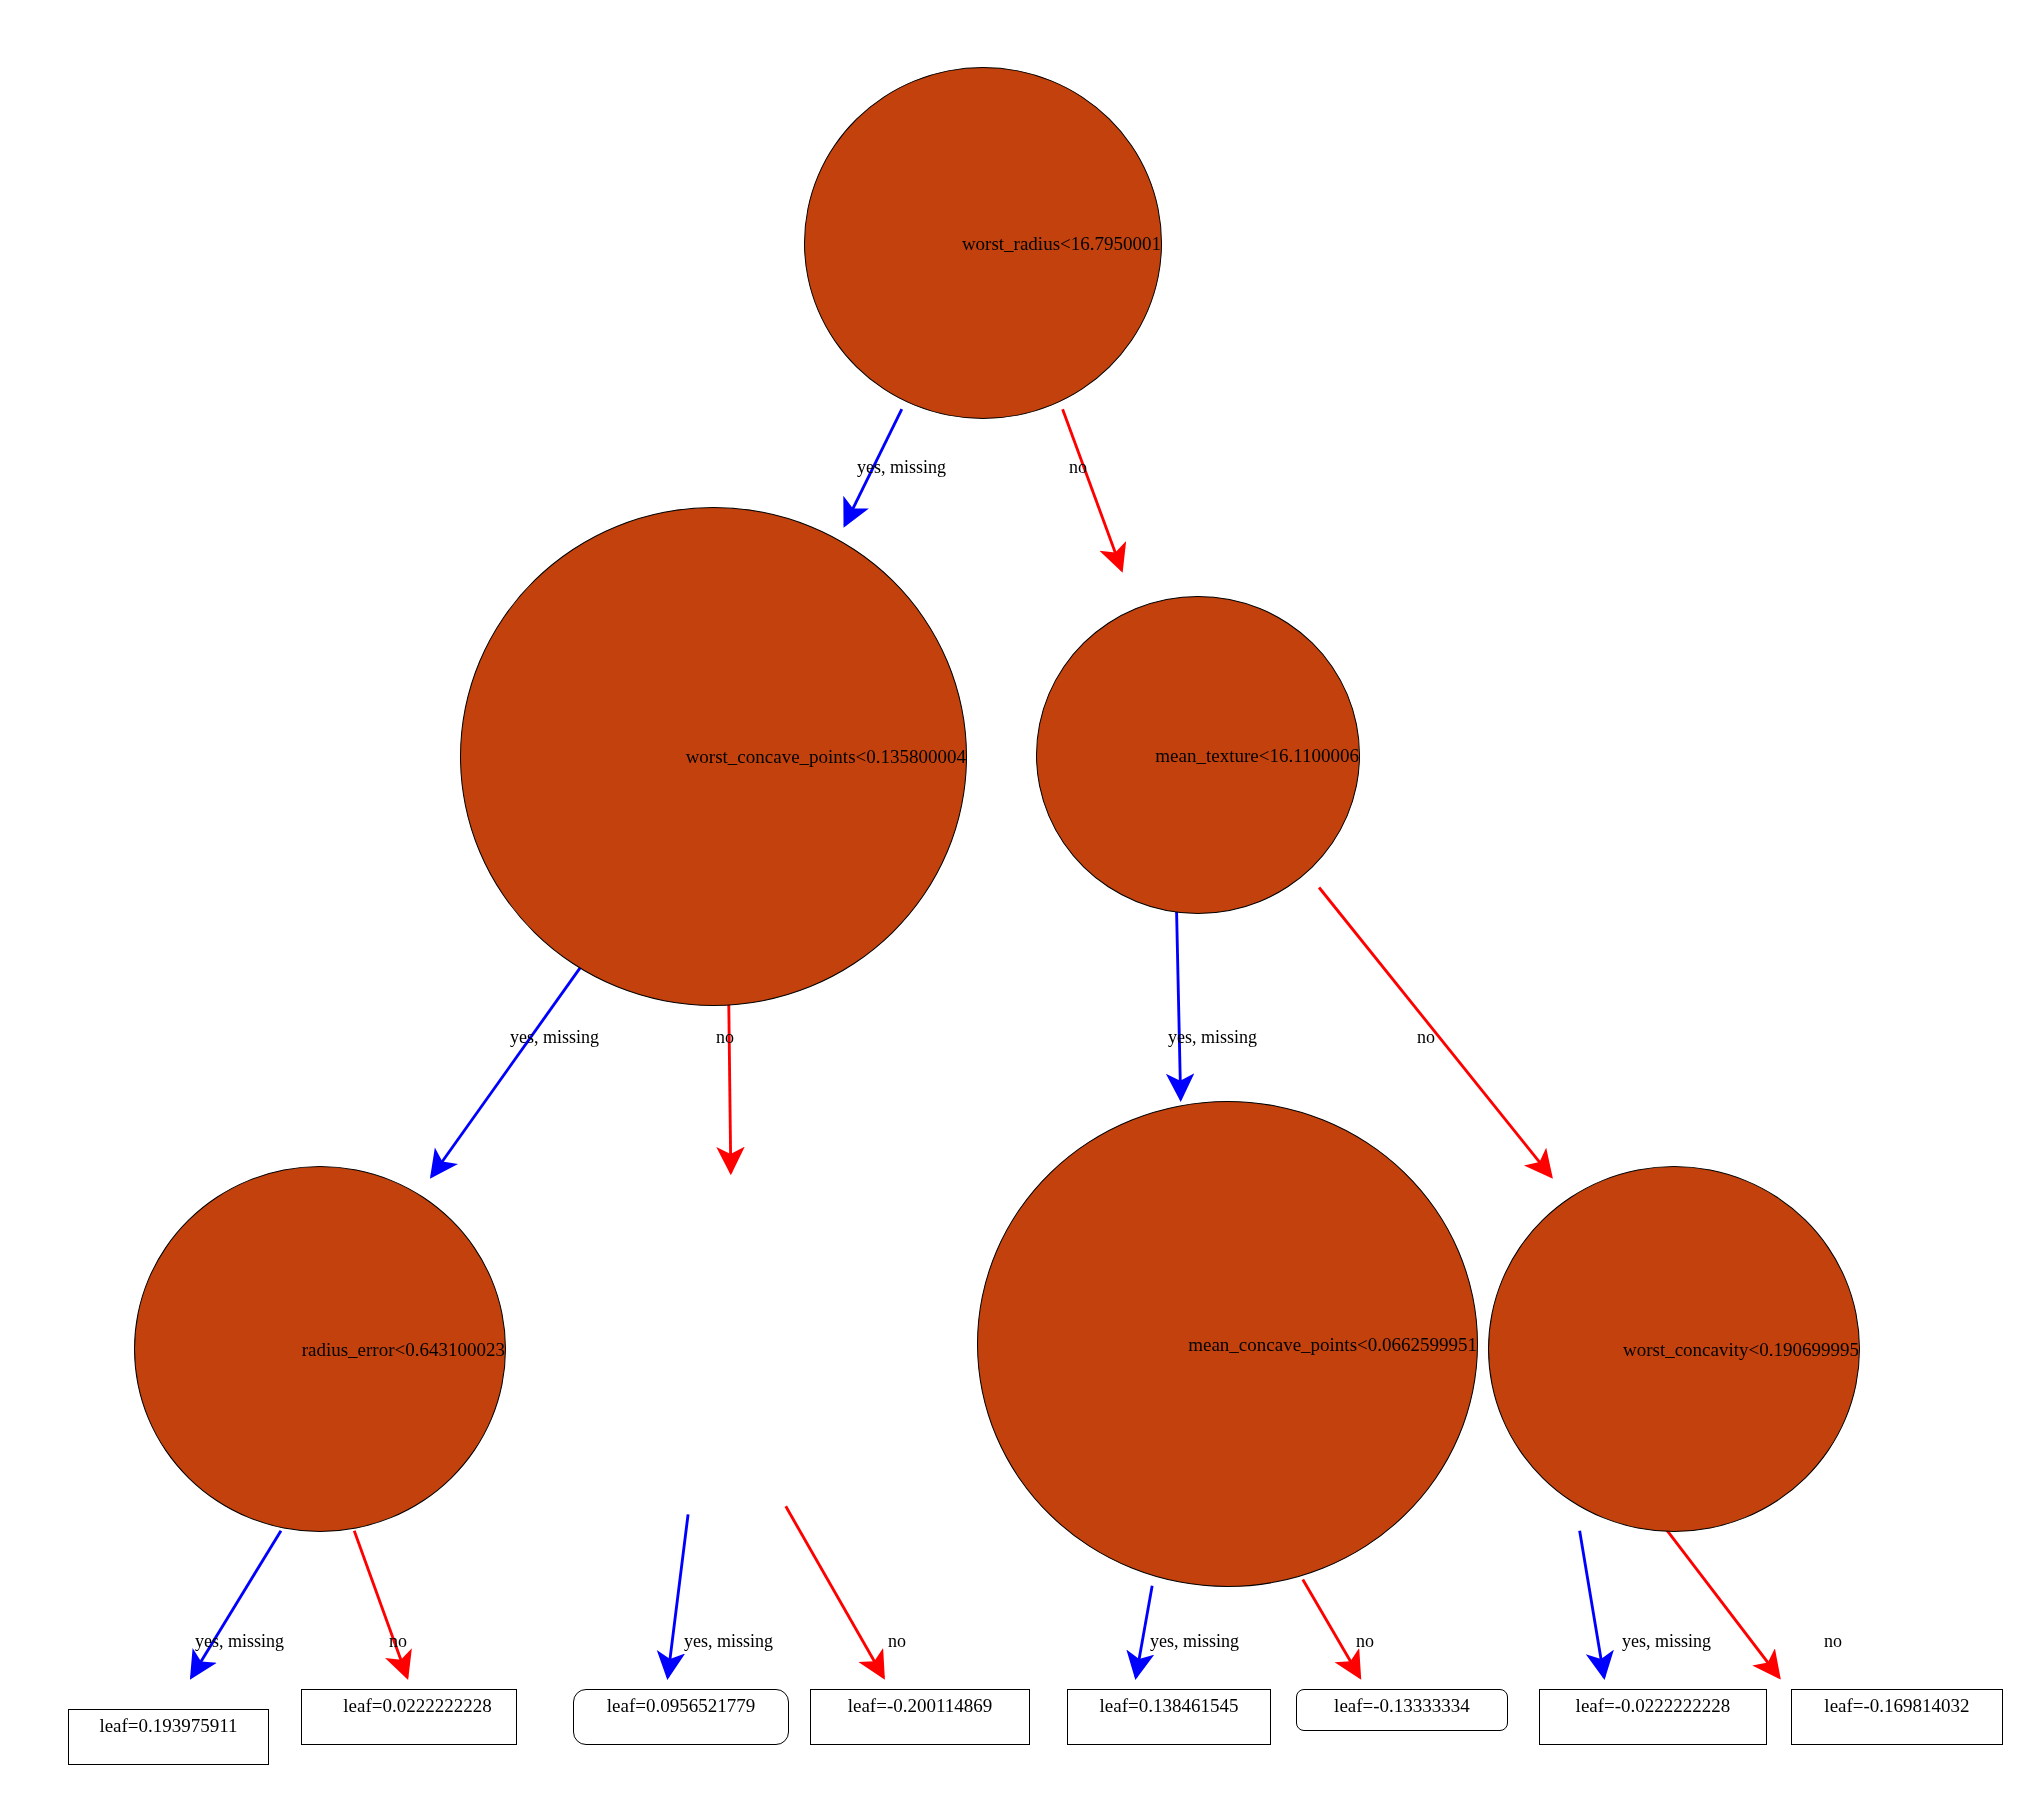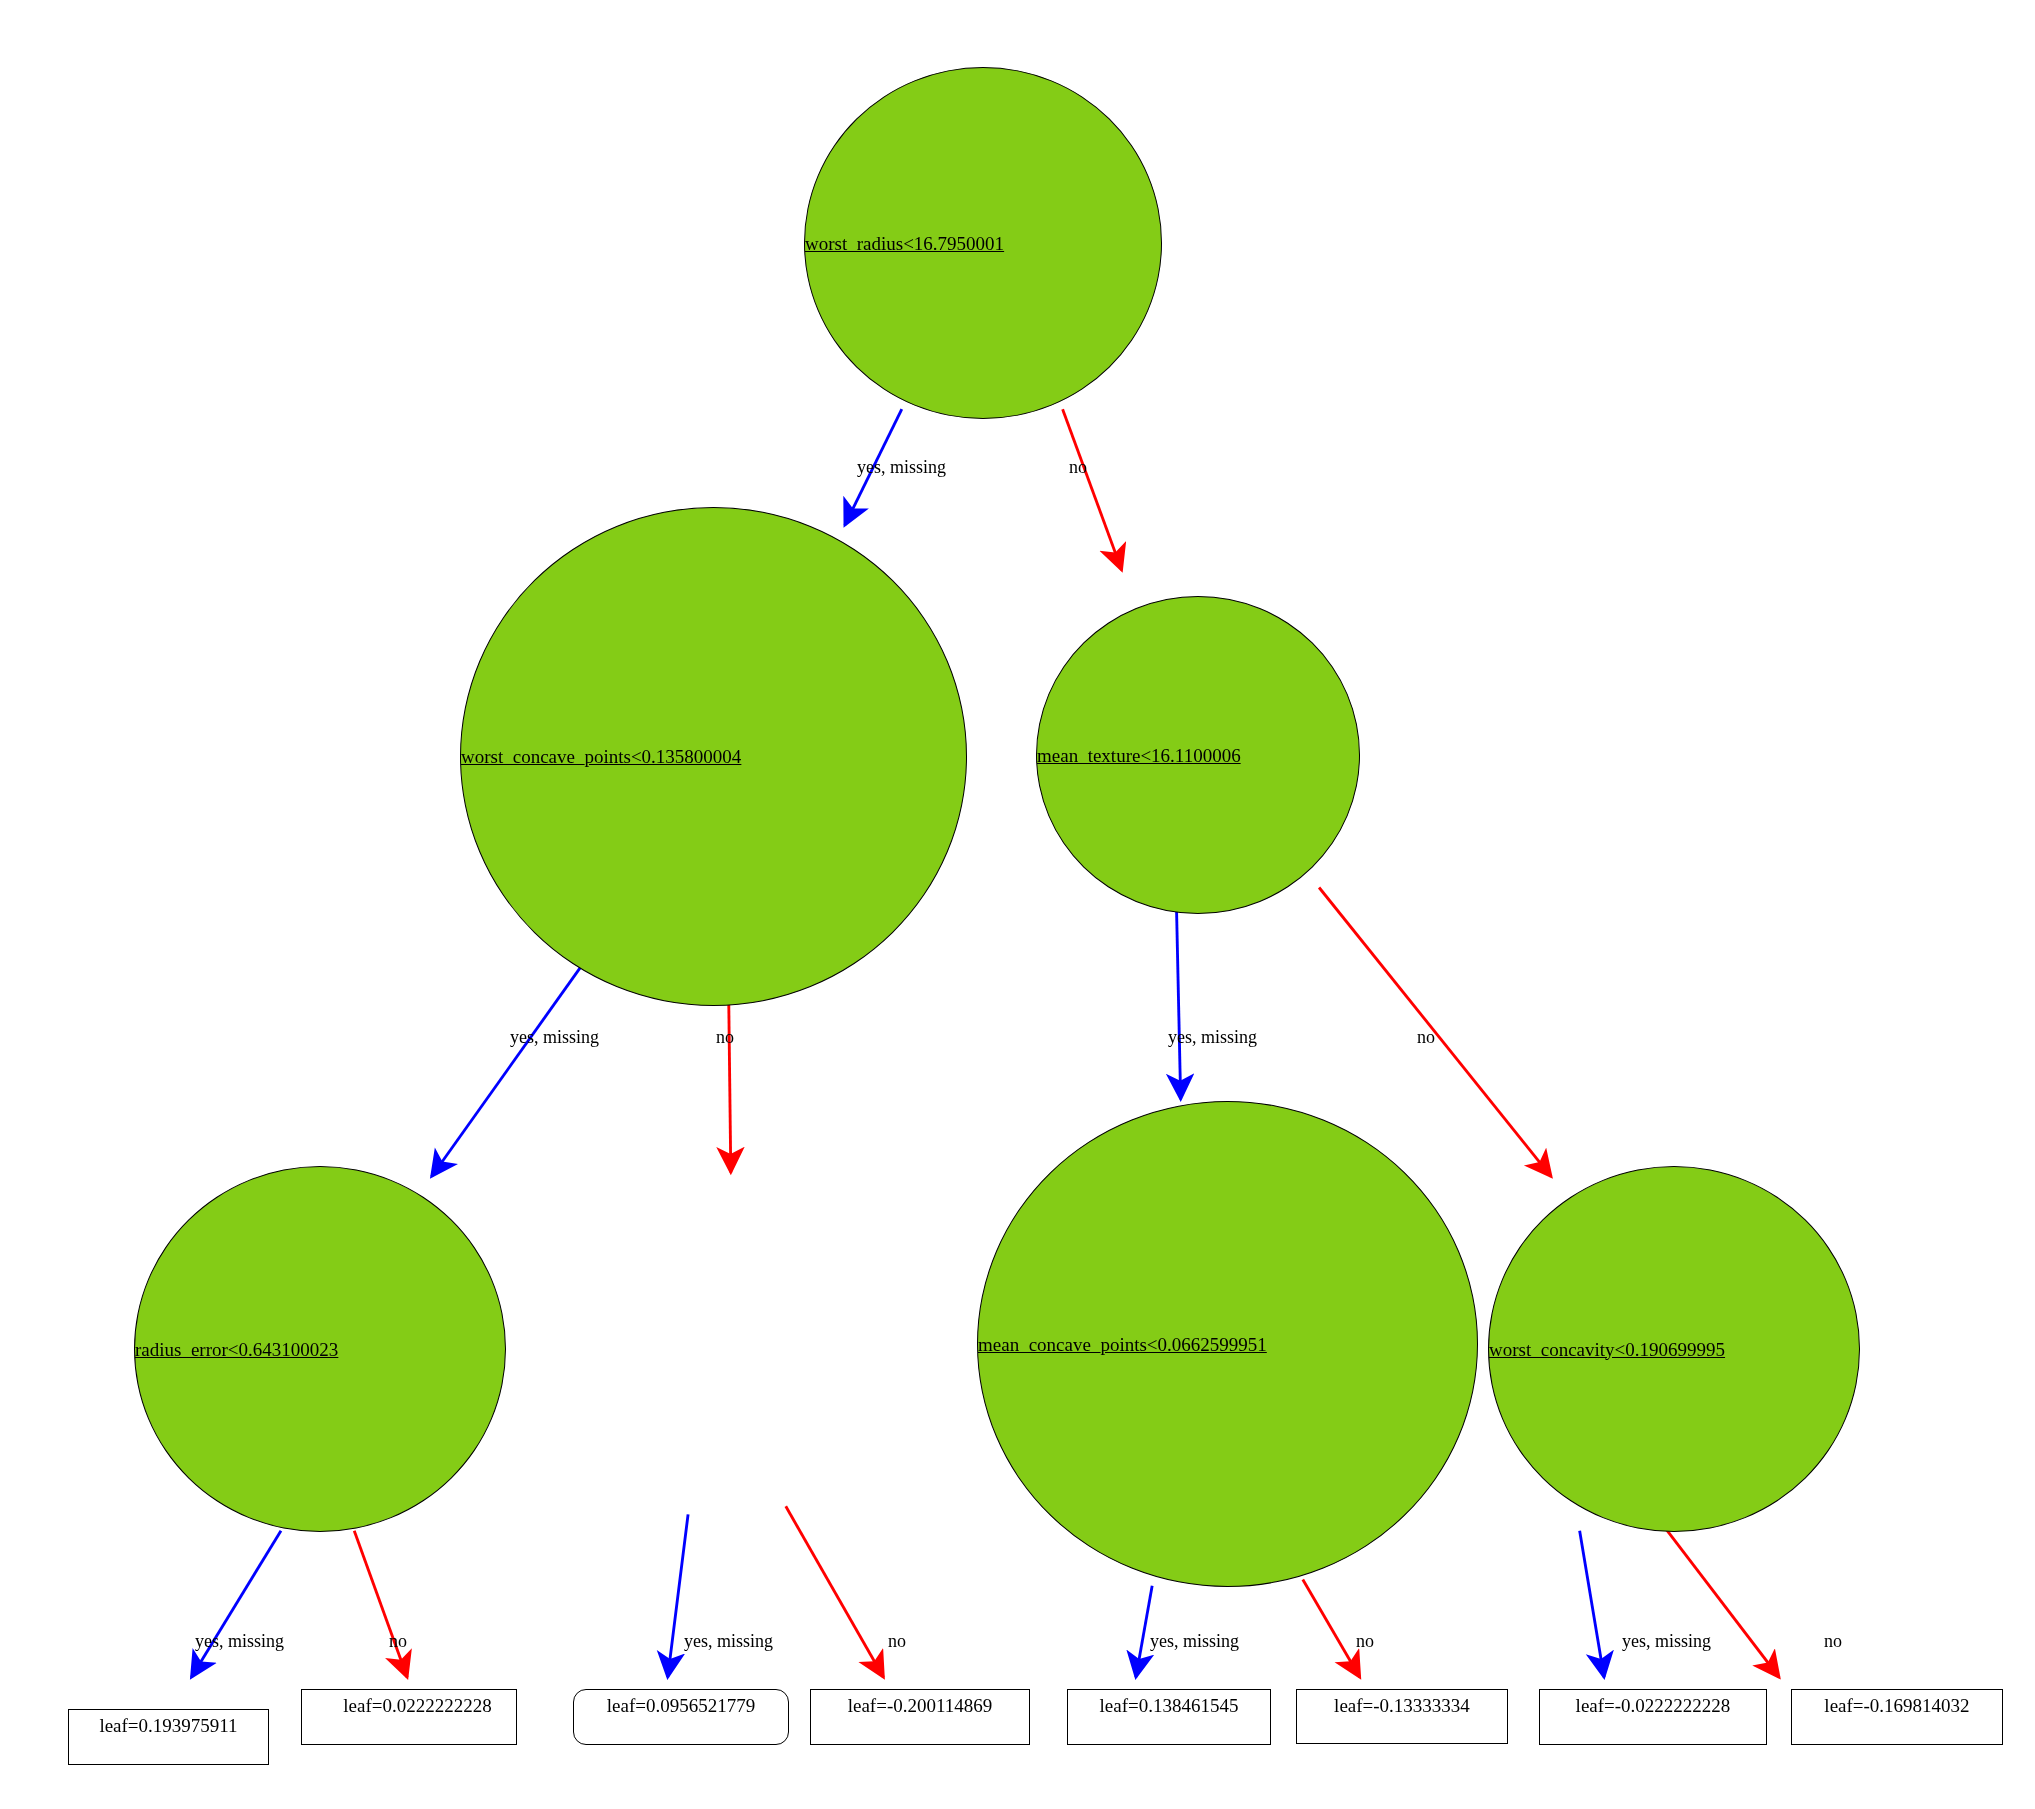--- a/index.html
+++ b/index.html
@@ -1,21 +1,21 @@
 <!DOCTYPE html>
 <html style="font-size:6.5px"><head>
 <meta charset="utf-8">
 <style>
   html,body{margin:0;padding:0;background:#ffffff;}
   #stage{position:relative;width:2056px;height:1810px;background:#ffffff;
          font-family:"Liberation Serif","DejaVu Serif",serif;overflow:hidden;}
   #edges{position:absolute;left:0;top:0;width:2056px;height:1810px;}
   .node{position:absolute;border:1.6px solid #000000;border-radius:50%;
-        background:#84cc16;display:flex;align-items:center;justify-content:flex-start;
-        box-sizing:border-box;text-decoration:underline;}
+        background:#c2410c;display:flex;align-items:center;justify-content:flex-end;
+        box-sizing:border-box;}
   .node span{font-size:19px;color:#000000;white-space:nowrap;line-height:1;}
   .leaf{position:absolute;border:1.6px solid #000000;background:#ffffff;
         box-sizing:border-box;display:flex;align-items:flex-start;justify-content:center;}
   .leaf span{font-size:19px;color:#000000;white-space:nowrap;line-height:1;
              padding-top:5.7px;}
   .elabel{position:absolute;font-size:18px;color:#000000;white-space:nowrap;line-height:1;}
 </style>
 </head>
 <body>
 
@@ -89,21 +89,21 @@
   </div>
   <div class="leaf" style="left:573px;top:1689px;width:216px;height:56px;border-radius:13px;">
     <span>leaf=0.0956521779</span>
   </div>
   <div class="leaf" style="left:810px;top:1689px;width:220px;height:56px;">
     <span>leaf=-0.200114869</span>
   </div>
   <div class="leaf" style="left:1067px;top:1689px;width:204px;height:56px;">
     <span>leaf=0.138461545</span>
   </div>
-  <div class="leaf" style="left:1296px;top:1689px;width:212px;height:55px;">
+  <div class="leaf" style="left:1296px;top:1689px;width:212px;height:42px;border-radius:8px;">
     <span>leaf=-0.13333334</span>
   </div>
   <div class="leaf" style="left:1539px;top:1689px;width:228px;height:56px;">
     <span>leaf=-0.0222222228</span>
   </div>
   <div class="leaf" style="left:1791px;top:1689px;width:212px;height:56px;">
     <span>leaf=-0.169814032</span>
   </div>
 
   <div class="elabel" style="left:857px;top:458px;">yes, missing</div>

